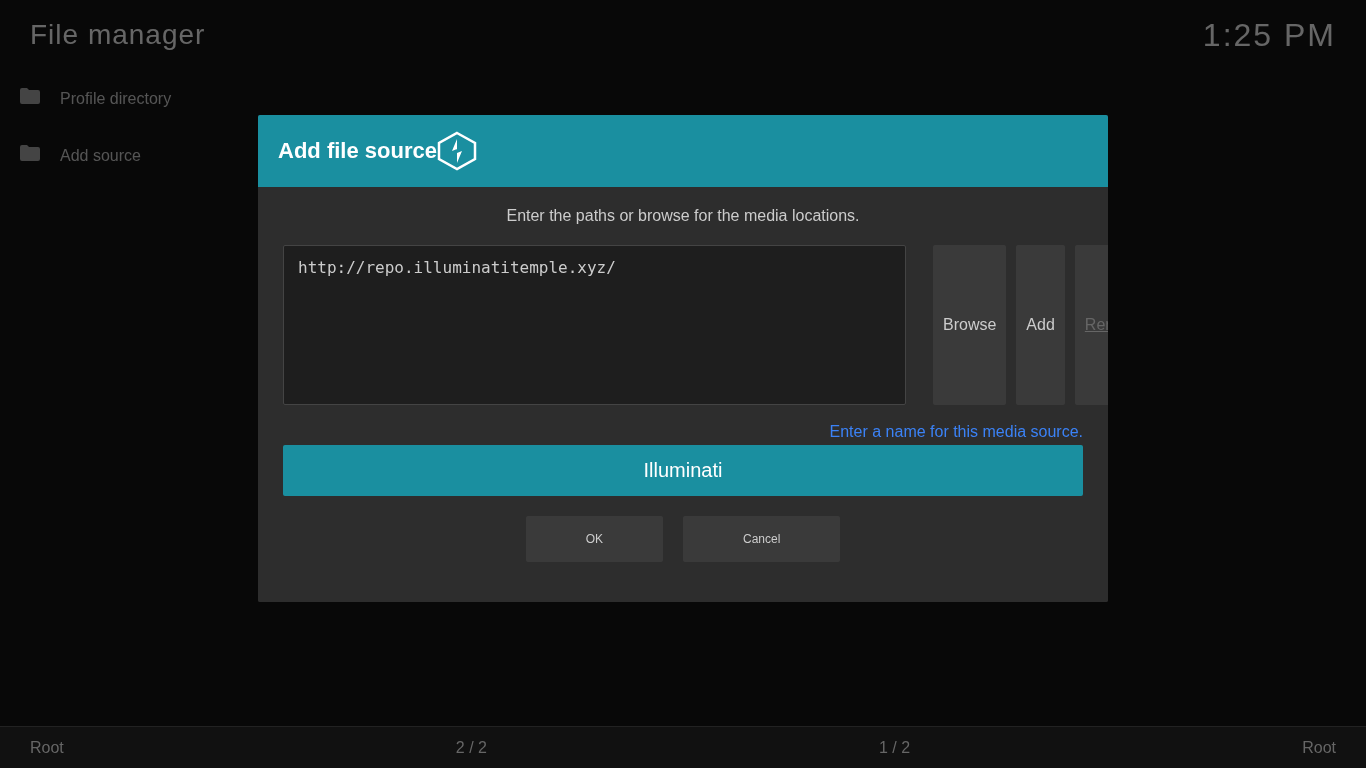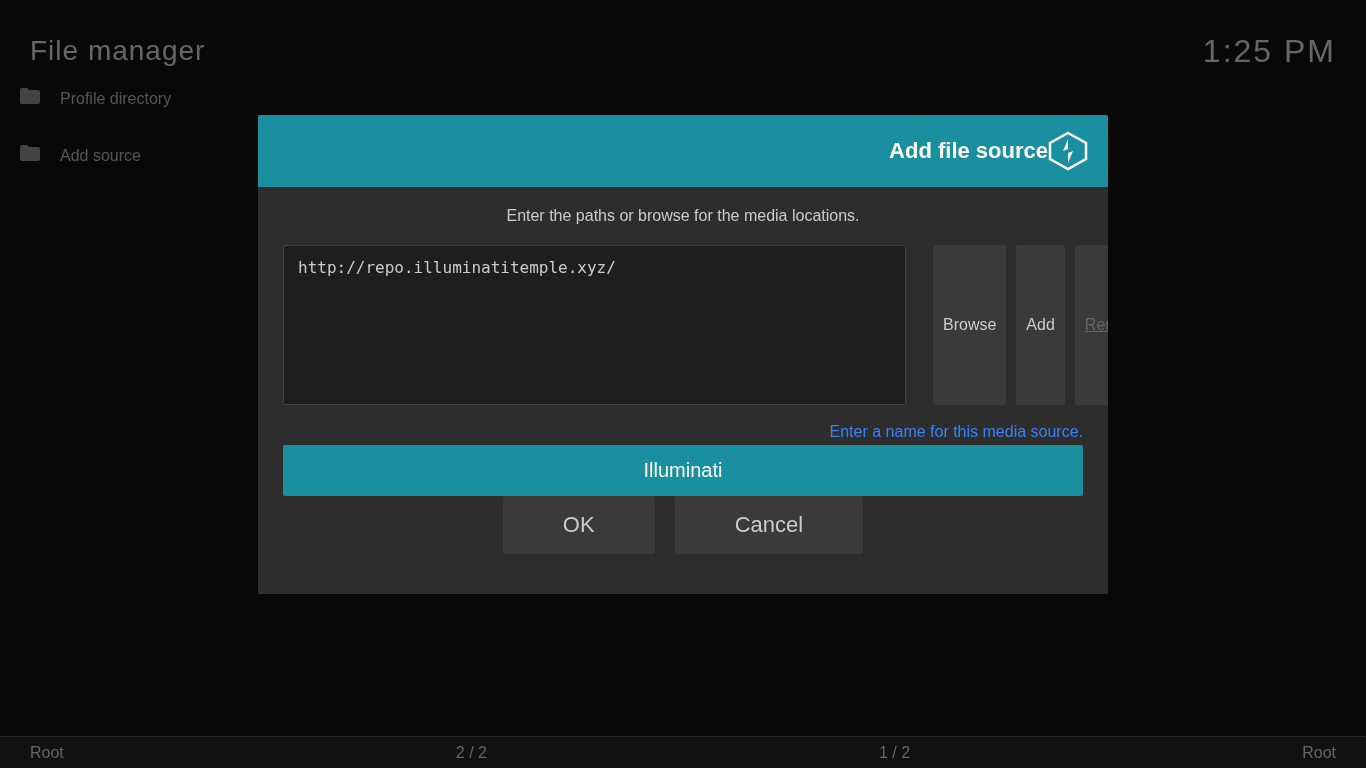--- a/index.html
+++ b/index.html
@@ -10,21 +10,21 @@
       background: #111111;
       font-family: 'Arial', sans-serif;
       color: #cccccc;
       overflow: hidden;
       position: relative;
     }
 
     
     #header {
       position: absolute;
-      top: 16px; left: 0; right: 0;
+      top: 0; left: 0; right: 0;
       height: 70px;
       display: flex;
       align-items: center;
       justify-content: space-between;
       padding: 0 30px;
       background: #111111;
     }
 
     #header-title {
       font-size: 28px;
@@ -62,21 +62,21 @@
 
     .sidebar-icon {
       color: #888888;
       font-size: 18px;
     }
 
     
     #footer {
       position: absolute;
       bottom: 0; left: 0; right: 0;
-      height: 32px;
+      height: 42px;
       background: #111111;
       display: flex;
       align-items: center;
       justify-content: space-between;
       padding: 0 30px;
       border-top: 1px solid #222222;
     }
 
     .footer-text {
       color: #666666;
@@ -100,21 +100,21 @@
       border-radius: 2px;
       overflow: hidden;
     }
 
     
     #dialog-header {
       background: #1a8fa0;
       padding: 16px 20px;
       display: flex;
       align-items: center;
-      justify-content: flex-end;
+      justify-content: flex-start;
     }
 
     #dialog-title {
       font-size: 22px;
       color: #ffffff;
       font-weight: bold;
     }
 
     #kodi-logo {
       width: 40px;
@@ -187,36 +187,37 @@
     
     #name-input {
       width: 100%;
       background: #1a8fa0;
       border: none;
       color: #ffffff;
       font-size: 20px;
       padding: 14px 20px;
       text-align: center;
       border-radius: 2px;
+      margin-bottom: 20px;
       outline: none;
     }
 
     
     #dialog-footer {
       display: flex;
       justify-content: center;
       gap: 20px;
       padding-bottom: 20px;
     }
 
     .dialog-footer-btn {
       background: #3a3a3a;
       border: none;
       color: #cccccc;
-      font-size: 22px;
+      font-size: 12px;
       padding: 16px 60px;
       cursor: pointer;
       border-radius: 2px;
     }
   </style>
 </head>
 <body>
 
 <div id="header">
   <span id="header-title">File manager</span>

